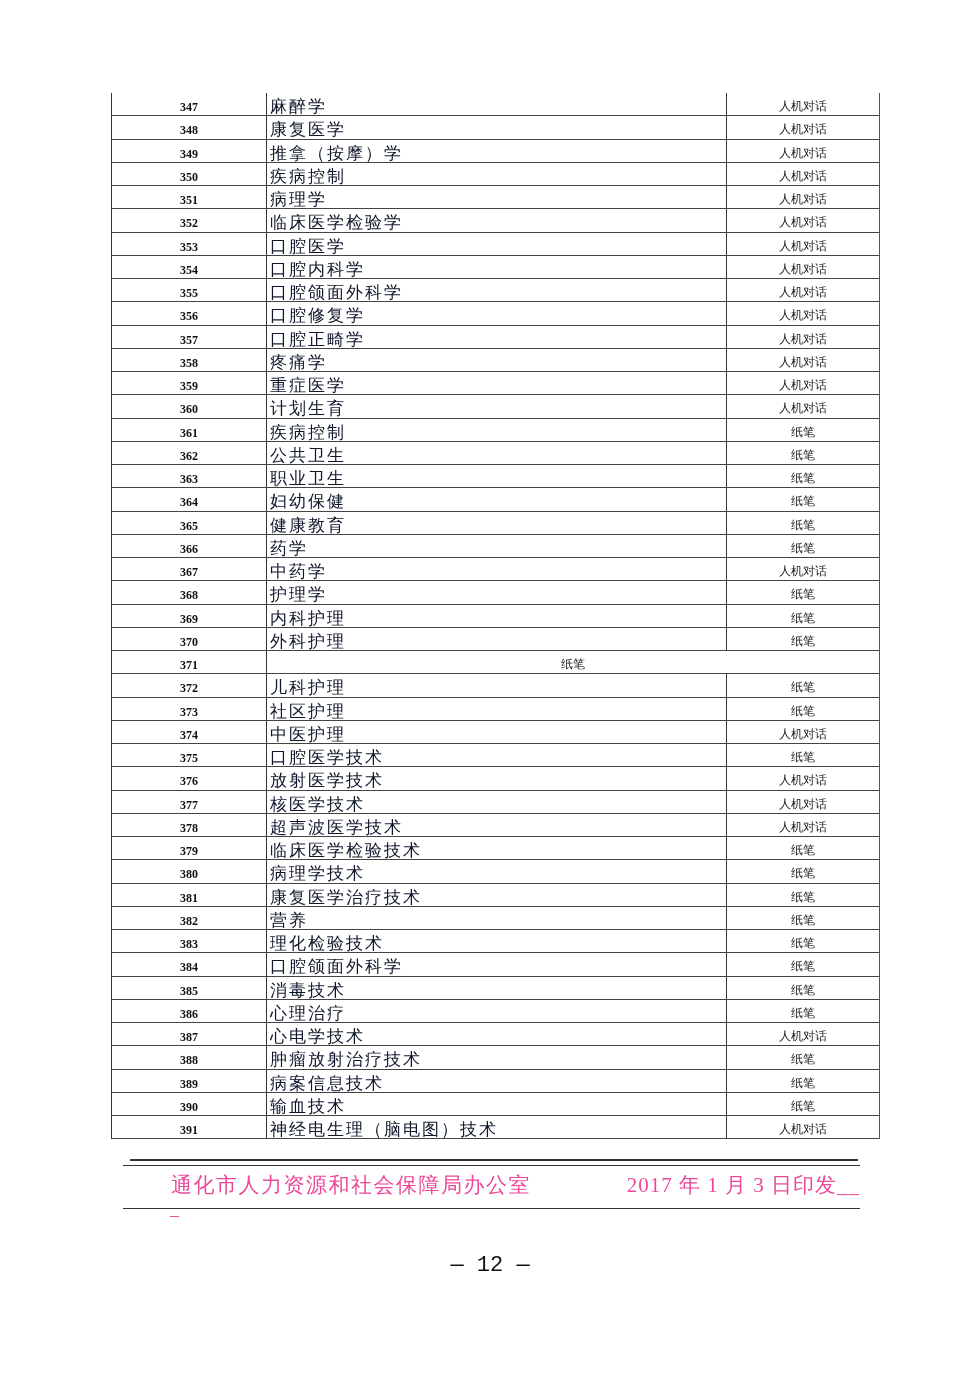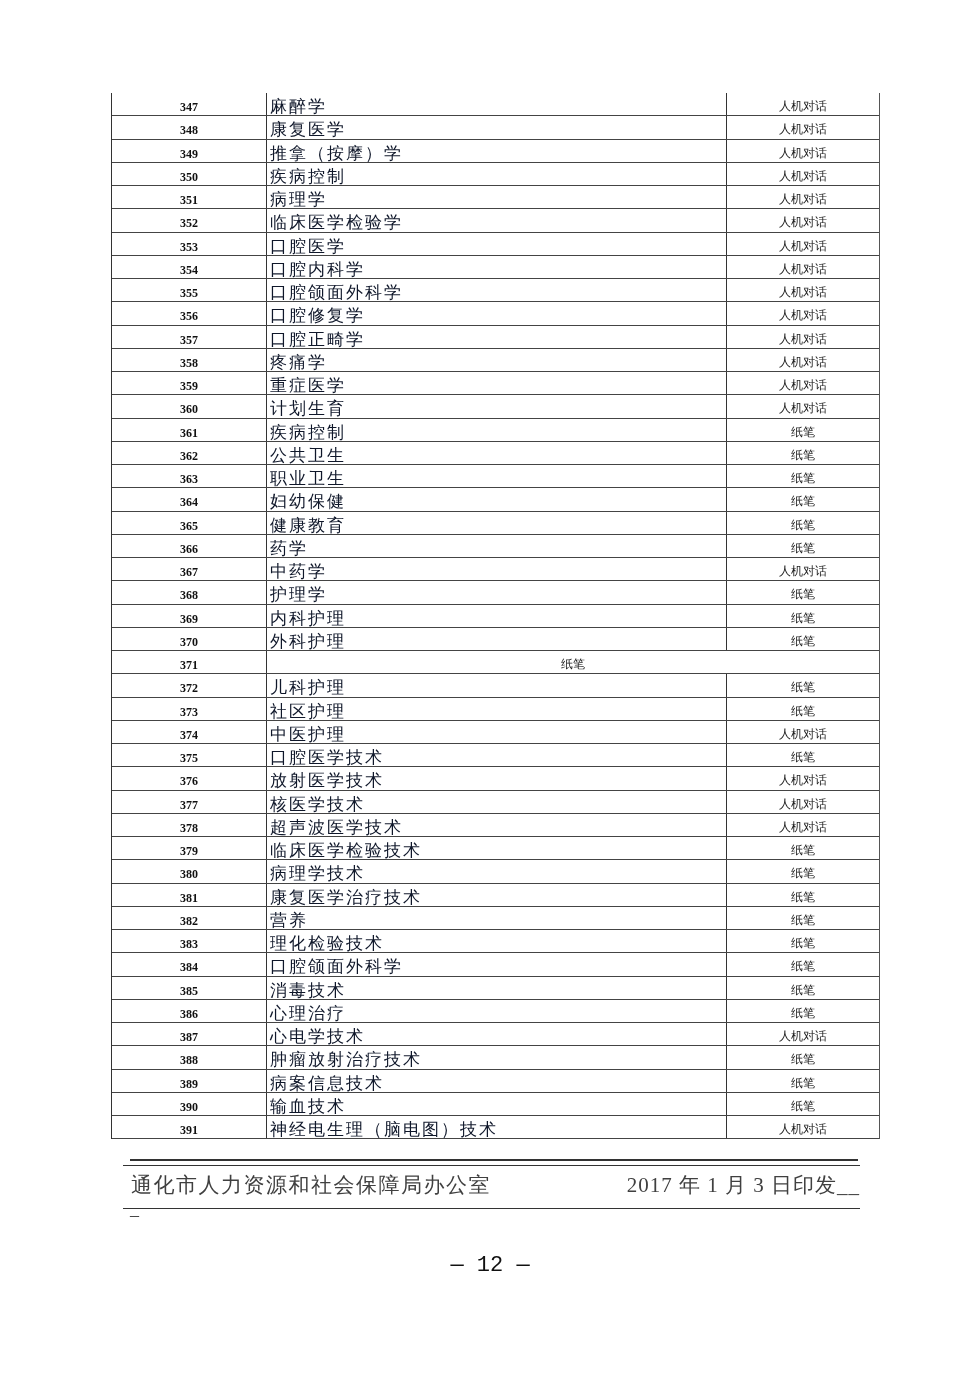--- a/index.html
+++ b/index.html
@@ -23,22 +23,22 @@
     font-family:"DejaVu Sans", sans-serif; font-size:17px; letter-spacing:2px;
     line-height:27px; padding-left:3px; color:#0f172a;
   }
   .c-mode {
     flex:1;
     font-family:"DejaVu Sans", sans-serif; font-size:12px; letter-spacing:0px;
     text-align:center; line-height:27px; color:#222;
   }
   .footer-line { position:absolute; height:0; border-top:2px solid #333; }
   .footer-text {
-    position:absolute; font-family:"Liberation Serif", "DejaVu Serif", serif; font-size:21px; color:#404040;
-    letter-spacing:1.5px; white-space:nowrap;
+    position:absolute; font-family:"Liberation Serif", "DejaVu Serif", serif; font-size:21px; color:#ec4899;
+    letter-spacing:1.5px; white-space:nowrap;margin-left:40px;
   }
   .page-num {
     position:absolute; left:0; width:980px; top:1253px; text-align:center;
     font-family:Liberation Mono, monospace; font-size:22px; color:#111;
   }
 </style>
 </head>
 <body>
 
 <div class="table" id="tbl">

